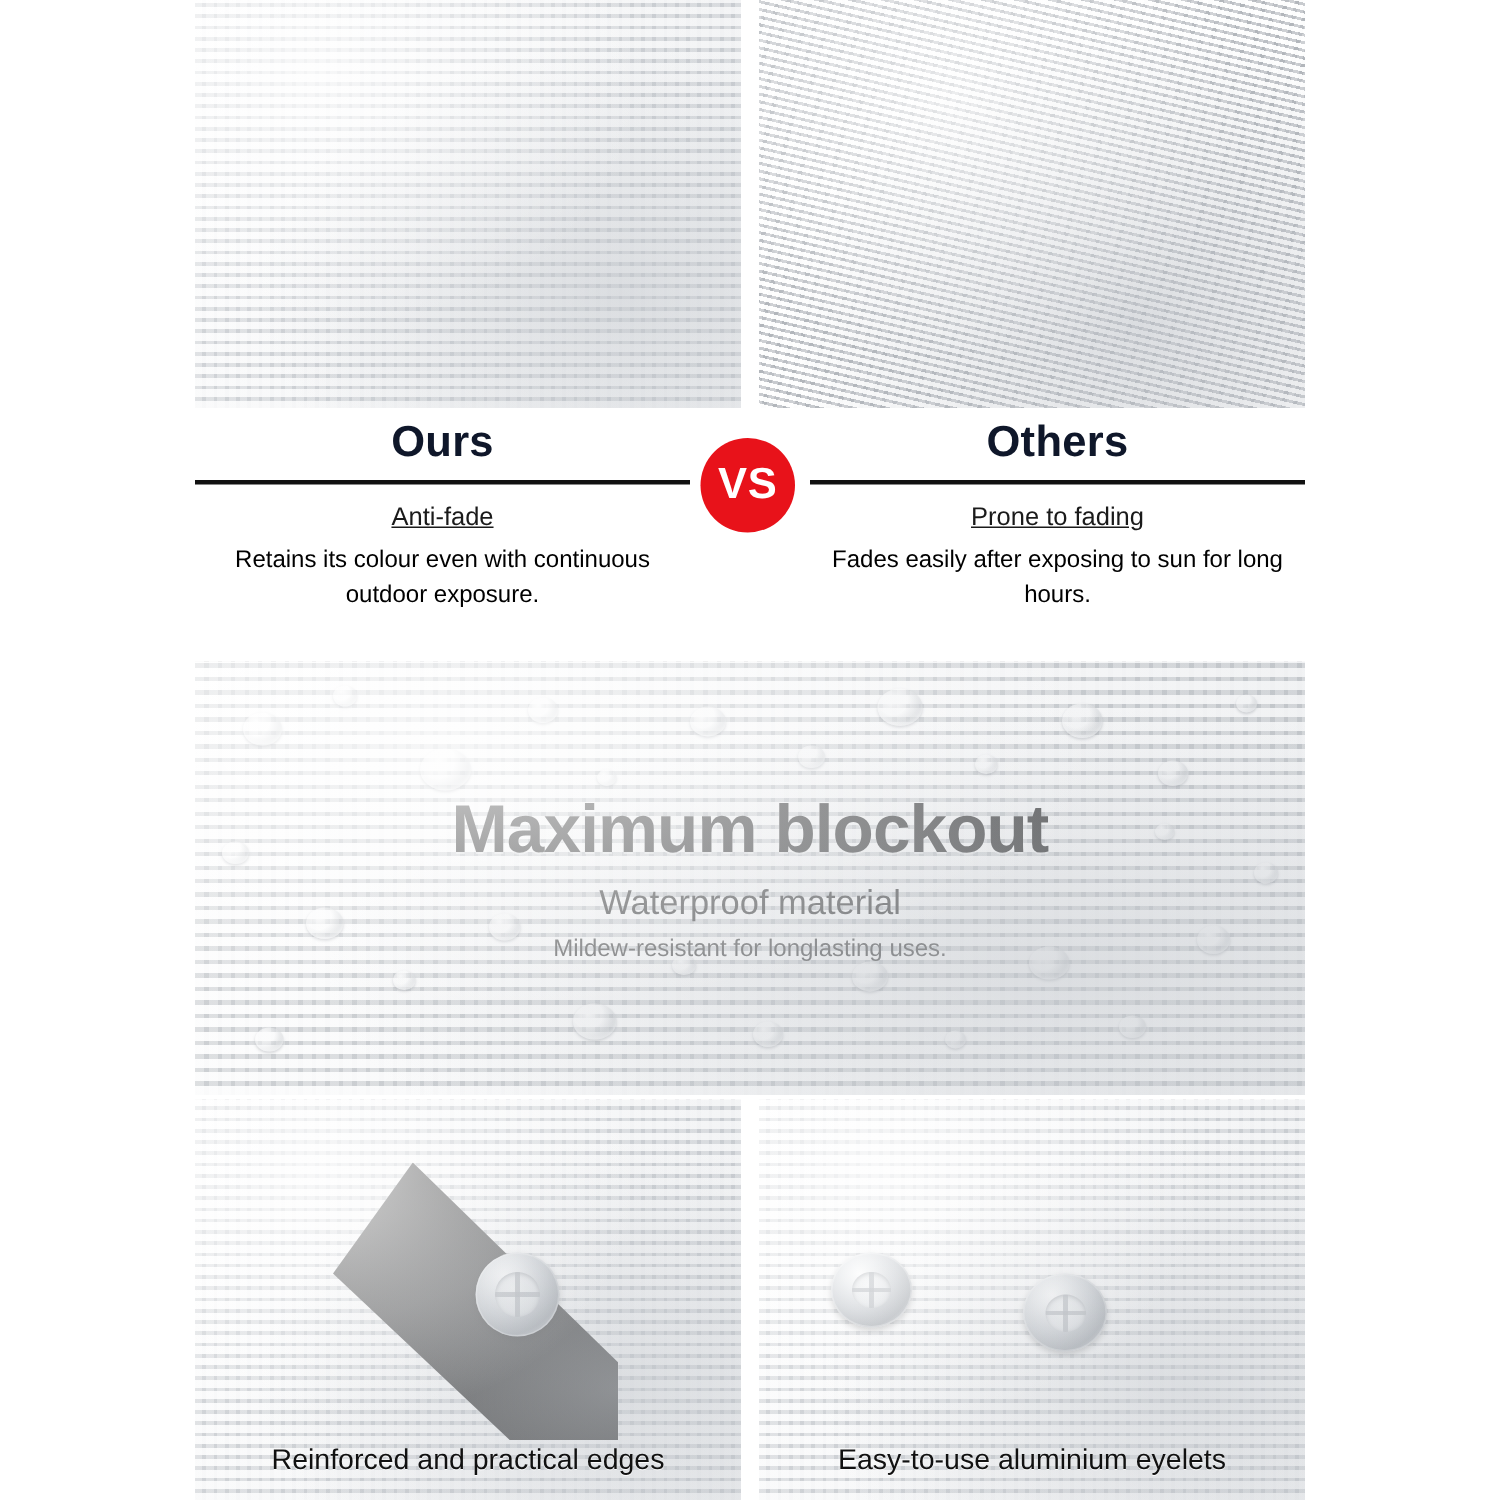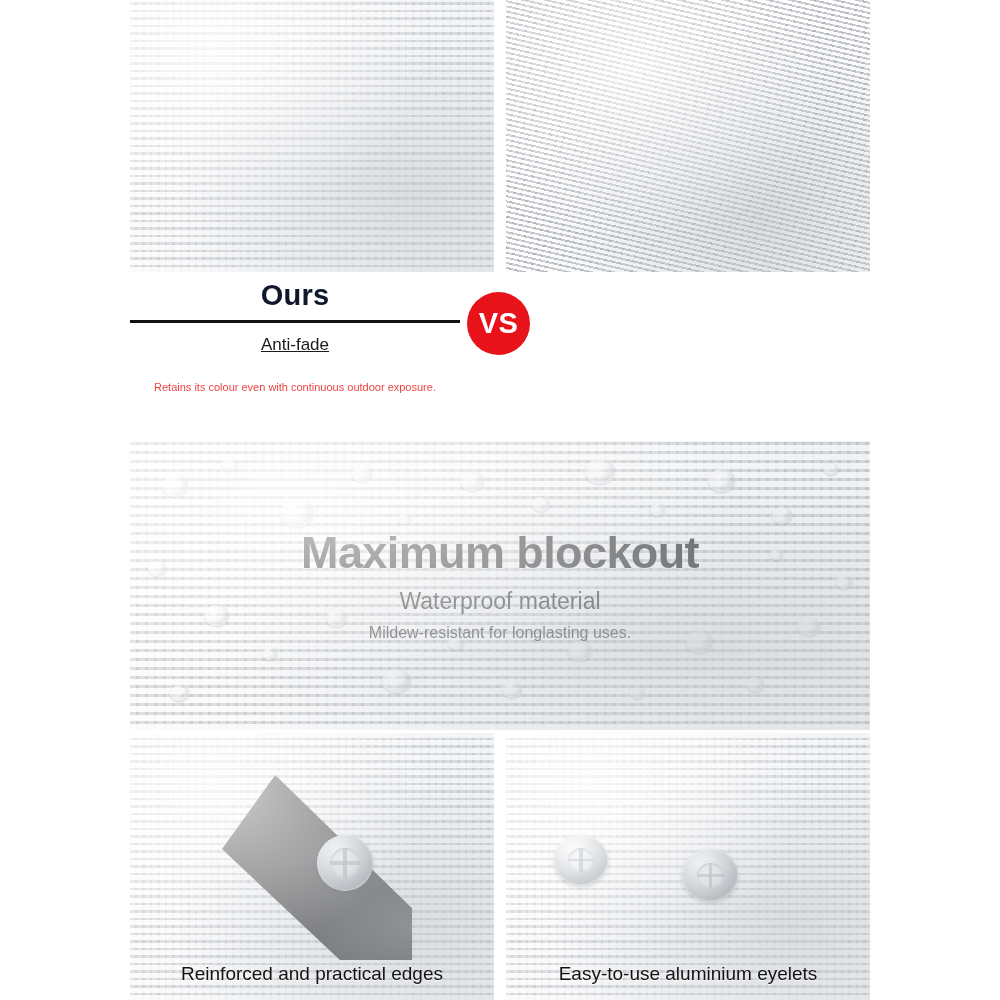--- a/index.html
+++ b/index.html
@@ -101,24 +101,24 @@
     background: #111111;
     margin: 6px 0 10px 0;
   }
   .compare-sub {
     font-size: 17px;
     color: #1a1a1a;
     line-height: 24px;
     text-decoration: underline;
   }
   .compare-desc {
-    font-size: 11px;
-    color: #ef4444;
+    font-size: 16px;
+    color: #000000;
     line-height: 23px;
-    margin-top: 19px;
+    margin-top: 5px;
   }
   .vs-badge {
     position: absolute;
     left: 337px;
     top: 16px;
     width: 63px;
     height: 63px;
     border-radius: 50%;
     background: #e8121a;
     color: #ffffff;
@@ -253,20 +253,26 @@
 
     <div class="compare-col left">
       <div class="compare-head">Ours</div>
       <div class="compare-rule"></div>
       <div class="compare-sub">Anti-fade</div>
       <div class="compare-desc">Retains its colour even with continuous outdoor exposure.</div>
     </div>
 
     <div class="vs-badge">VS</div>
 
+    <div class="compare-col right">
+      <div class="compare-head">Others</div>
+      <div class="compare-rule"></div>
+      <div class="compare-sub">Prone to fading</div>
+      <div class="compare-desc">Fades easily after exposing to sun for long hours.</div>
+    </div>
 
   </div>
 
   <div class="mesh" id="hero-banner">
     <div class="droplets">
       <div class="drop" style="left:32px;  top:34px;  width:26px; height:22px;"></div>
       <div class="drop" style="left:92px;  top:16px;  width:16px; height:14px;"></div>
       <div class="drop" style="left:150px; top:58px;  width:34px; height:28px;"></div>
       <div class="drop" style="left:222px; top:24px;  width:20px; height:17px;"></div>
       <div class="drop" style="left:268px; top:72px;  width:13px; height:11px;"></div>

